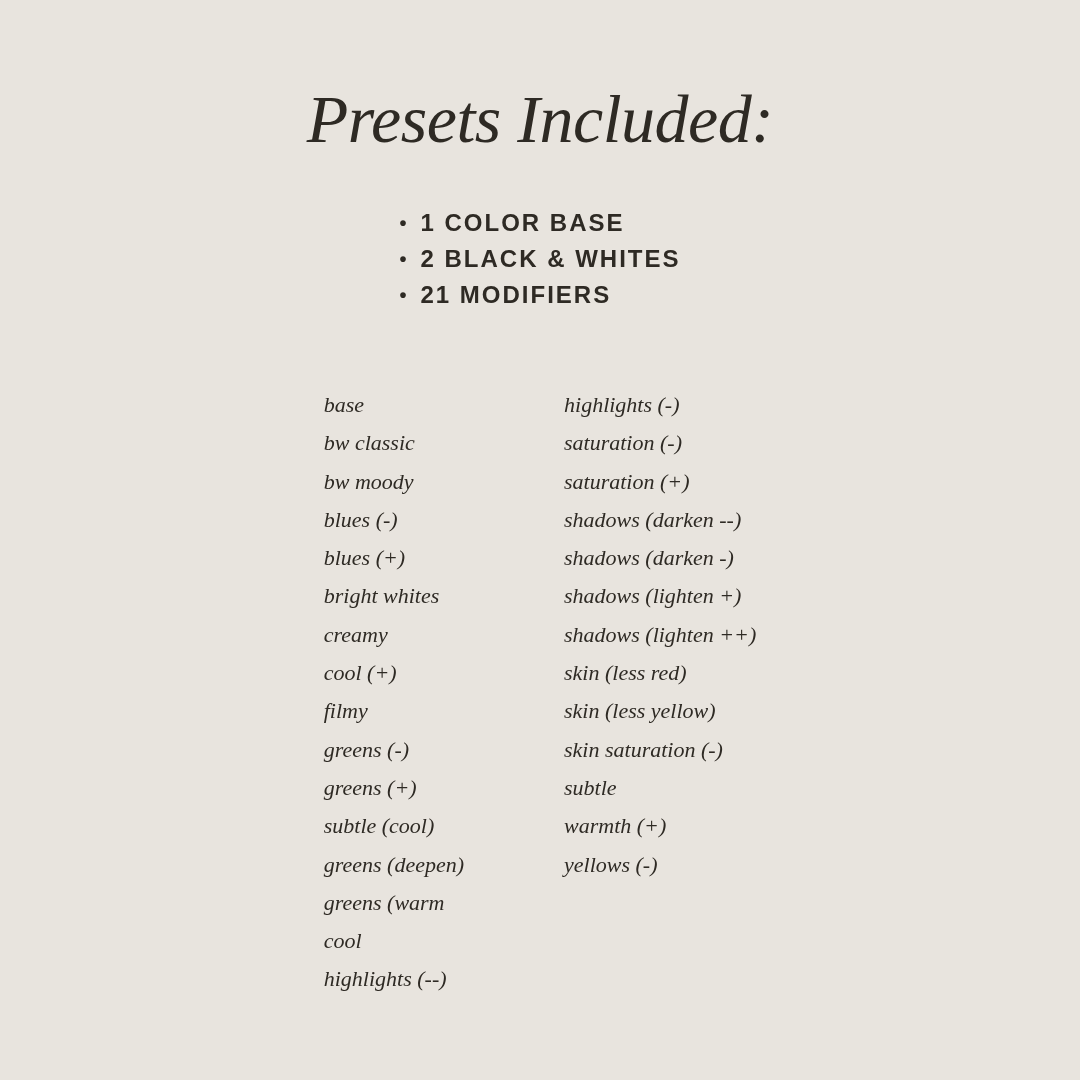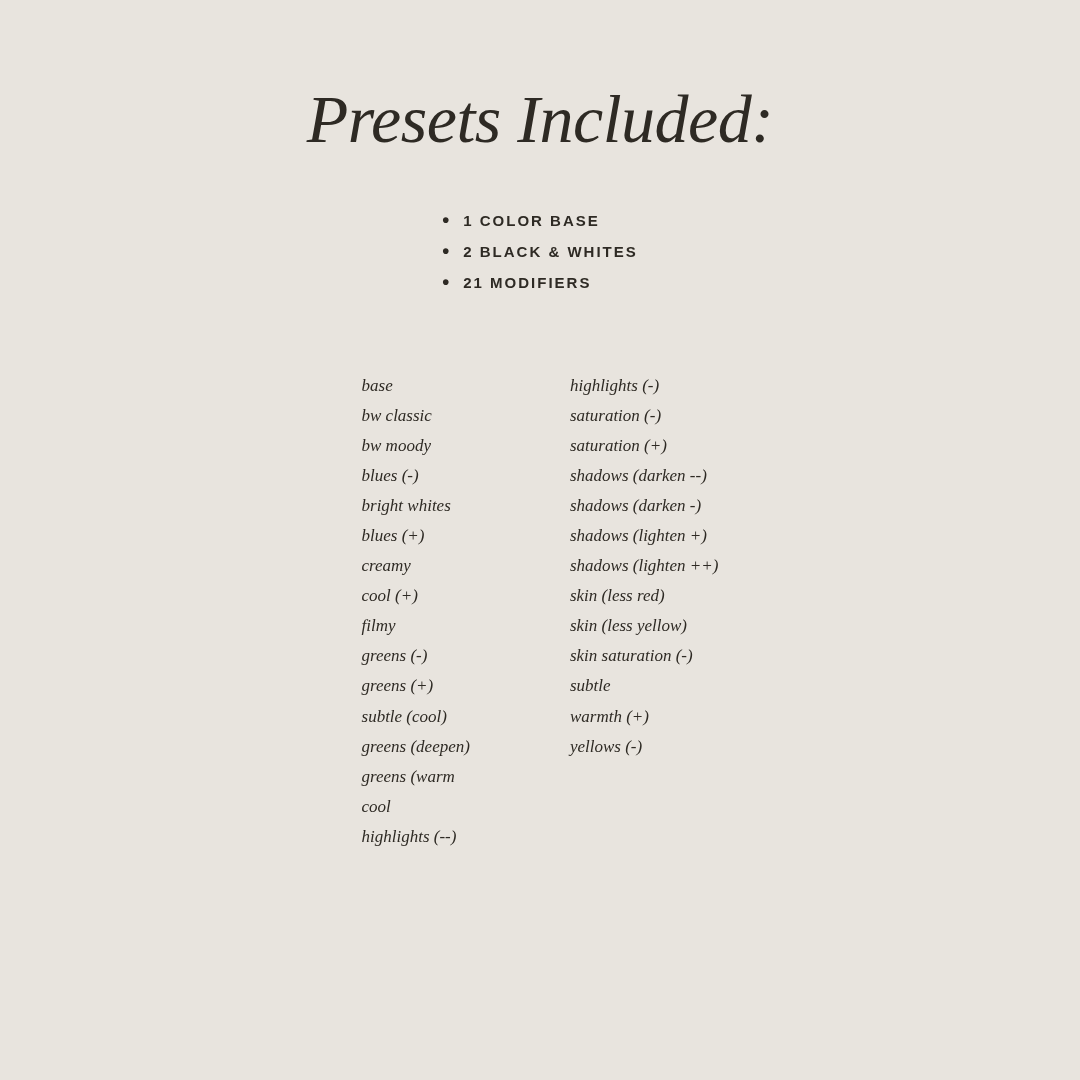--- a/index.html
+++ b/index.html
@@ -39,21 +39,21 @@
       font-family: Georgia, serif;
     }
 
     .bullet-list {
       list-style: none;
       margin-bottom: 60px;
       align-self: center;
     }
 
     .bullet-list li {
-      font-size: 15px;
+      font-size: 24px;
       font-weight: 700;
       color: #2e2a24;
       letter-spacing: 2px;
       font-family: Arial, sans-serif;
       font-style: normal;
       margin-bottom: 8px;
       display: flex;
       align-items: center;
       gap: 12px;
       text-align: right;
@@ -72,21 +72,21 @@
       margin-top: 10px;
     }
 
     .column {
       display: flex;
       flex-direction: column;
       gap: 2px;
     }
 
     .preset-item {
-      font-size: 17px;
+      font-size: 22px;
       font-style: italic;
       color: #2e2a24;
       font-weight: 400;
       line-height: 1.65;
       font-family: Georgia, serif;
     }
   </style>
 </head>
 <body>
 
@@ -99,22 +99,22 @@
       <li>2 BLACK &amp; WHITES</li>
       <li>21 MODIFIERS</li>
     </ul>
 
   <div class="presets-grid">
     <div class="column">
     <div class="preset-item">base</div>
         <div class="preset-item">bw classic</div>
         <div class="preset-item">bw moody</div>
         <div class="preset-item">blues (-)</div>
+        <div class="preset-item">blues (+)</div>
         <div class="preset-item">bright whites</div>
-        <div class="preset-item">blues (+)</div>
         <div class="preset-item">creamy</div>
         <div class="preset-item">cool (+)</div>
         <div class="preset-item">filmy</div>
         <div class="preset-item">greens (-)</div>
         <div class="preset-item">greens (+)</div>
         <div class="preset-item">subtle (cool)</div>
         <div class="preset-item">greens (deepen)</div>
         <div class="preset-item">greens (warm</div>
         <div class="preset-item">cool</div>
         <div class="preset-item">highlights (--)</div>

